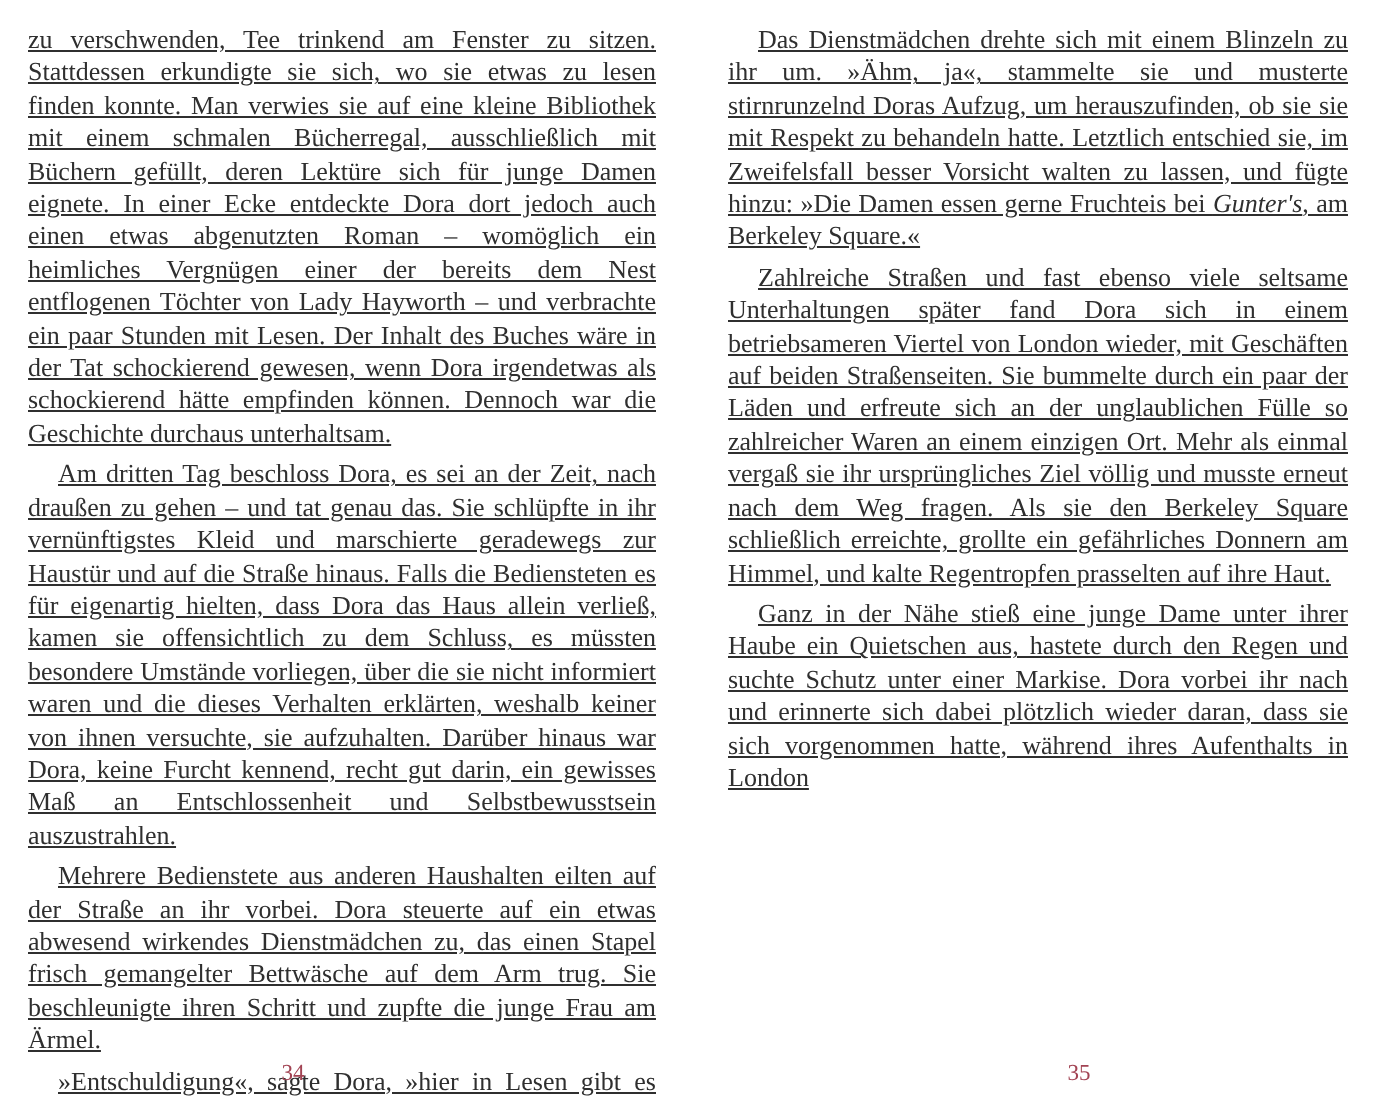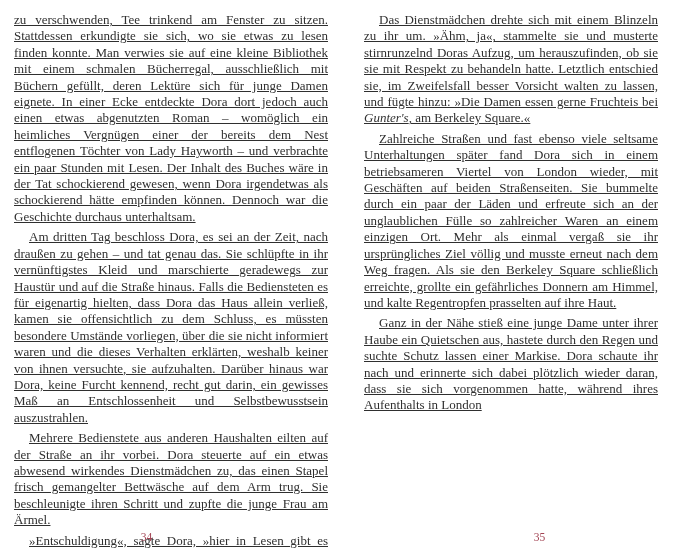--- a/index.html
+++ b/index.html
@@ -15,21 +15,21 @@
     overflow:hidden;
     position:relative;
     font-family:"Liberation Serif","DejaVu Serif",serif;
   }
   .page{
     position:relative;
     box-sizing:border-box;
     width:345px;height:552px;
   }
   .page-left{padding:8px 13px 36px 10px;}
-  .page-right{padding:8px 28px 36px 15px;}
+  .page-right{padding:8px 12px 36px 15px;}
   .page-body p{
     margin:4px;
     font-size:13px;
     line-height:16.4px;
     color:var(--text);
     text-align:justify;
     hyphens:auto;
     text-decoration:underline;
     -webkit-hyphens:auto;
   }
@@ -57,18 +57,18 @@
         <p class="indent"><span>Mehrere Bedienstete aus anderen Haushalten eilten auf der Straße an ihr vorbei. Dora steuerte auf ein etwas abwesend wirkendes Dienstmädchen zu, das einen Stapel frisch gemangelter Bettwäsche auf dem Arm trug. Sie beschleunigte ihren Schritt und zupfte die junge Frau am Ärmel.</span></p>
         <p class="indent"><span>»Entschuldigung«, sagte Dora, »hier in Lesen gibt es doch Eiscremedesserts, nicht wahr?«</span></p>
       </div>
     <div class="page-number">34</div>
   </div>
 
   <div class="page page-right">
     <div class="page-body">
         <p class="indent"><span>Das Dienstmädchen drehte sich mit einem Blinzeln zu ihr um. »Ähm, ja«, stammelte sie und musterte stirnrunzelnd Doras Aufzug, um herauszufinden, ob sie sie mit Respekt zu behandeln hatte. Letztlich entschied sie, im Zweifelsfall besser Vorsicht walten zu lassen, und fügte hinzu: »Die Damen essen gerne Fruchteis bei </span><i>Gunter's</i><span>, am Berkeley Square.«</span></p>
         <p class="indent"><span>Zahlreiche Straßen und fast ebenso viele seltsame Unterhaltungen später fand Dora sich in einem betriebsameren Viertel von London wieder, mit Geschäften auf beiden Straßenseiten. Sie bummelte durch ein paar der Läden und erfreute sich an der unglaublichen Fülle so zahlreicher Waren an einem einzigen Ort. Mehr als einmal vergaß sie ihr ursprüngliches Ziel völlig und musste erneut nach dem Weg fragen. Als sie den Berkeley Square schließlich erreichte, grollte ein gefährliches Donnern am Himmel, und kalte Regentropfen prasselten auf ihre Haut.</span></p>
-        <p class="indent"><span>Ganz in der Nähe stieß eine junge Dame unter ihrer Haube ein Quietschen aus, hastete durch den Regen und suchte Schutz lassen einer Markise. Dora schaute ihr nach und erinnerte sich dabei plötzlich wieder daran, dass sie sich vorgenommen hatte, während ihres Aufenthalts in London</span></p>
+        <p class="indent"><span>Ganz in der Nähe stieß eine junge Dame unter ihrer Haube ein Quietschen aus, hastete durch den Regen und suchte Schutz unter einer Markise. Dora vorbei ihr nach und erinnerte sich dabei plötzlich wieder daran, dass sie sich vorgenommen hatte, während ihres Aufenthalts in London</span></p>
       </div>
     <div class="page-number">35</div>
   </div>
 
 </div>
 
 </body></html>

